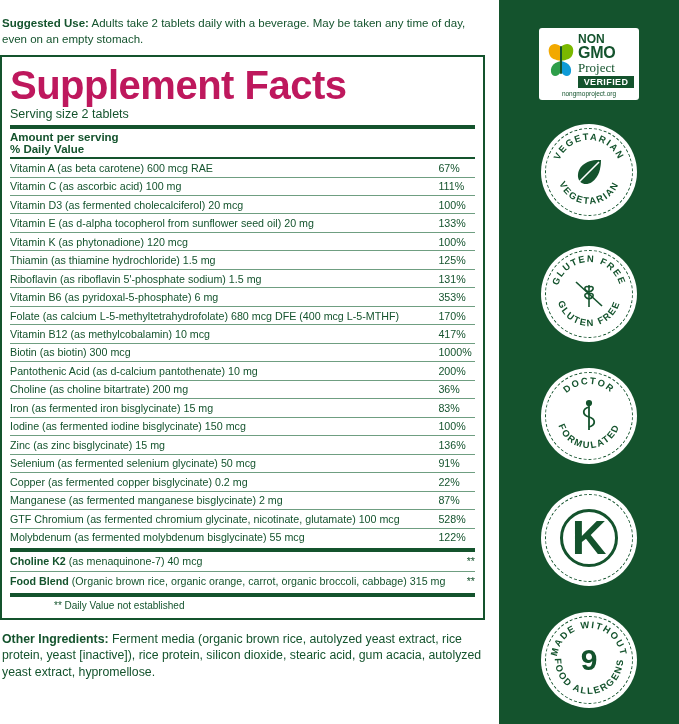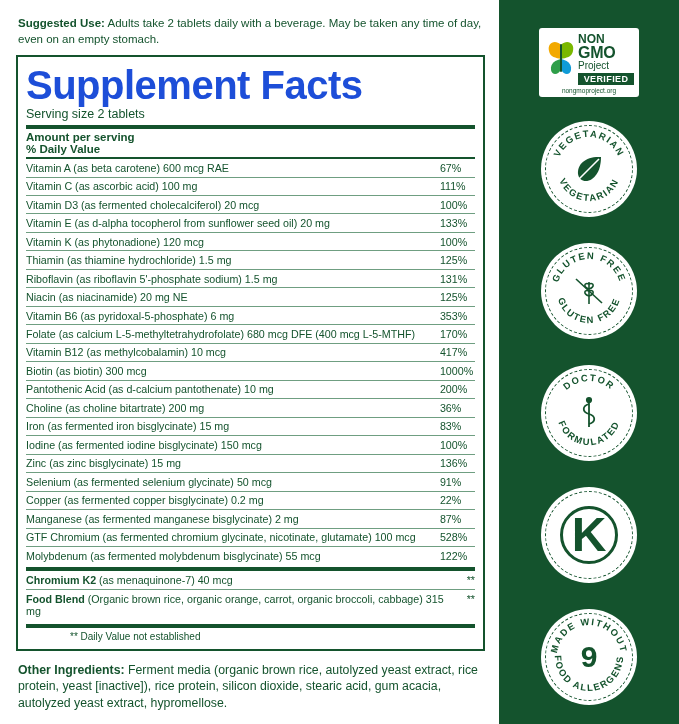--- a/index.html
+++ b/index.html
@@ -14,21 +14,21 @@
   }
   .page {
     position: relative;
     width: 679px;
     height: 724px;
     display: flex;
   }
   .left-col {
     width: 499px;
     height: 724px;
-    padding: 14px 14px 0 16px;
+    padding: 14px 14px 0 0;
     position: relative;
     background: #ffffff;
   }
   .right-col {
     width: 180px;
     height: 724px;
     background: #14532d;
     position: relative;
   }
 
@@ -46,21 +46,21 @@
     border: 2px solid #14532d;
     padding: 6px 8px 6px 8px;
     background: #fff;
   }
   .panel-title {
     font-family: "Liberation Sans", sans-serif;
     font-size: 40px;
     font-weight: bold;
     letter-spacing: -0.5px;
     line-height: 1.0;
-    color: #1d4ed8;
+    color: #be185d;
     margin: 2px 0 2px 0;
   }
   .serving {
     font-size: 12.5px;
     color: #14532d;
     margin-bottom: 4px;
   }
   .rule-thick { border-top: 4px solid #14532d; margin: 3px 0 0 0; }
   .rule-med { border-top: 2px solid #14532d; margin: 0; }
 
@@ -182,21 +182,21 @@
   }
   .nongmo-right {
     flex: 1;
     display: flex;
     flex-direction: column;
     justify-content: center;
     line-height: 1.0;
   }
   .ng-non { font-size: 12px; font-weight: bold; color: #14532d; }
   .ng-gmo { font-size: 16px; font-weight: bold; color: #14532d; letter-spacing: -0.3px; }
-  .ng-project { font-size: 10px; color: #14532d; }
+  .ng-project { font-size: 13px; color: #14532d; font-family: Liberation Serif, serif; }
   .ng-verified {
     font-size: 9px; font-weight: bold; color: #ffffff;
     background: #14532d; text-align: center;
     padding: 1.5px 0; margin-top: 2px; letter-spacing: 0.4px;
   }
   .ng-url {
     font-size: 6.5px; color: #14532d; text-align: center;
     width: 100%;
     margin-top: 2px;
   }
@@ -272,24 +272,20 @@
             </tr>
             <tr>
               <td>Thiamin (as thiamine hydrochloride) 1.5 mg</td>
               <td class="dv">125%</td>
             </tr>
             <tr>
               <td>Riboflavin (as riboflavin 5'-phosphate sodium) 1.5 mg</td>
               <td class="dv">131%</td>
             </tr>
             <tr>
-              <td>Niacin (as niacinamide) 20 mg NE</td>
-              <td class="dv">125%</td>
-            </tr>
-            <tr>
               <td>Vitamin B6 (as pyridoxal-5-phosphate) 6 mg</td>
               <td class="dv">353%</td>
             </tr>
             <tr>
               <td>Folate (as calcium L-5-methyltetrahydrofolate) 680 mcg DFE (400 mcg L-5-MTHF)</td>
               <td class="dv">170%</td>
             </tr>
             <tr>
               <td>Vitamin B12 (as methylcobalamin) 10 mcg</td>
               <td class="dv">417%</td>
@@ -339,21 +335,21 @@
               <td class="dv">122%</td>
             </tr>
           </tbody>
       </table>
 
       <div class="sub-sep"></div>
 
       <table class="facts2">
         <tbody id="facts-body2">
             <tr>
-              <td><span class="nm-bold">Chromium K2 </span><span class="nm-light">(as menaquinone-7) 40 mcg</span></td>
+              <td><span class="nm-bold">Choline K2 </span><span class="nm-light">(as menaquinone-7) 40 mcg</span></td>
               <td class="dv">**</td>
             </tr>
             <tr>
               <td><span class="nm-bold">Food Blend </span><span class="nm-light">(Organic brown rice, organic orange, carrot, organic broccoli, cabbage) 315 mg</span></td>
               <td class="dv">**</td>
             </tr>
           </tbody>
       </table>
 
       <div class="rule-thick"></div>

